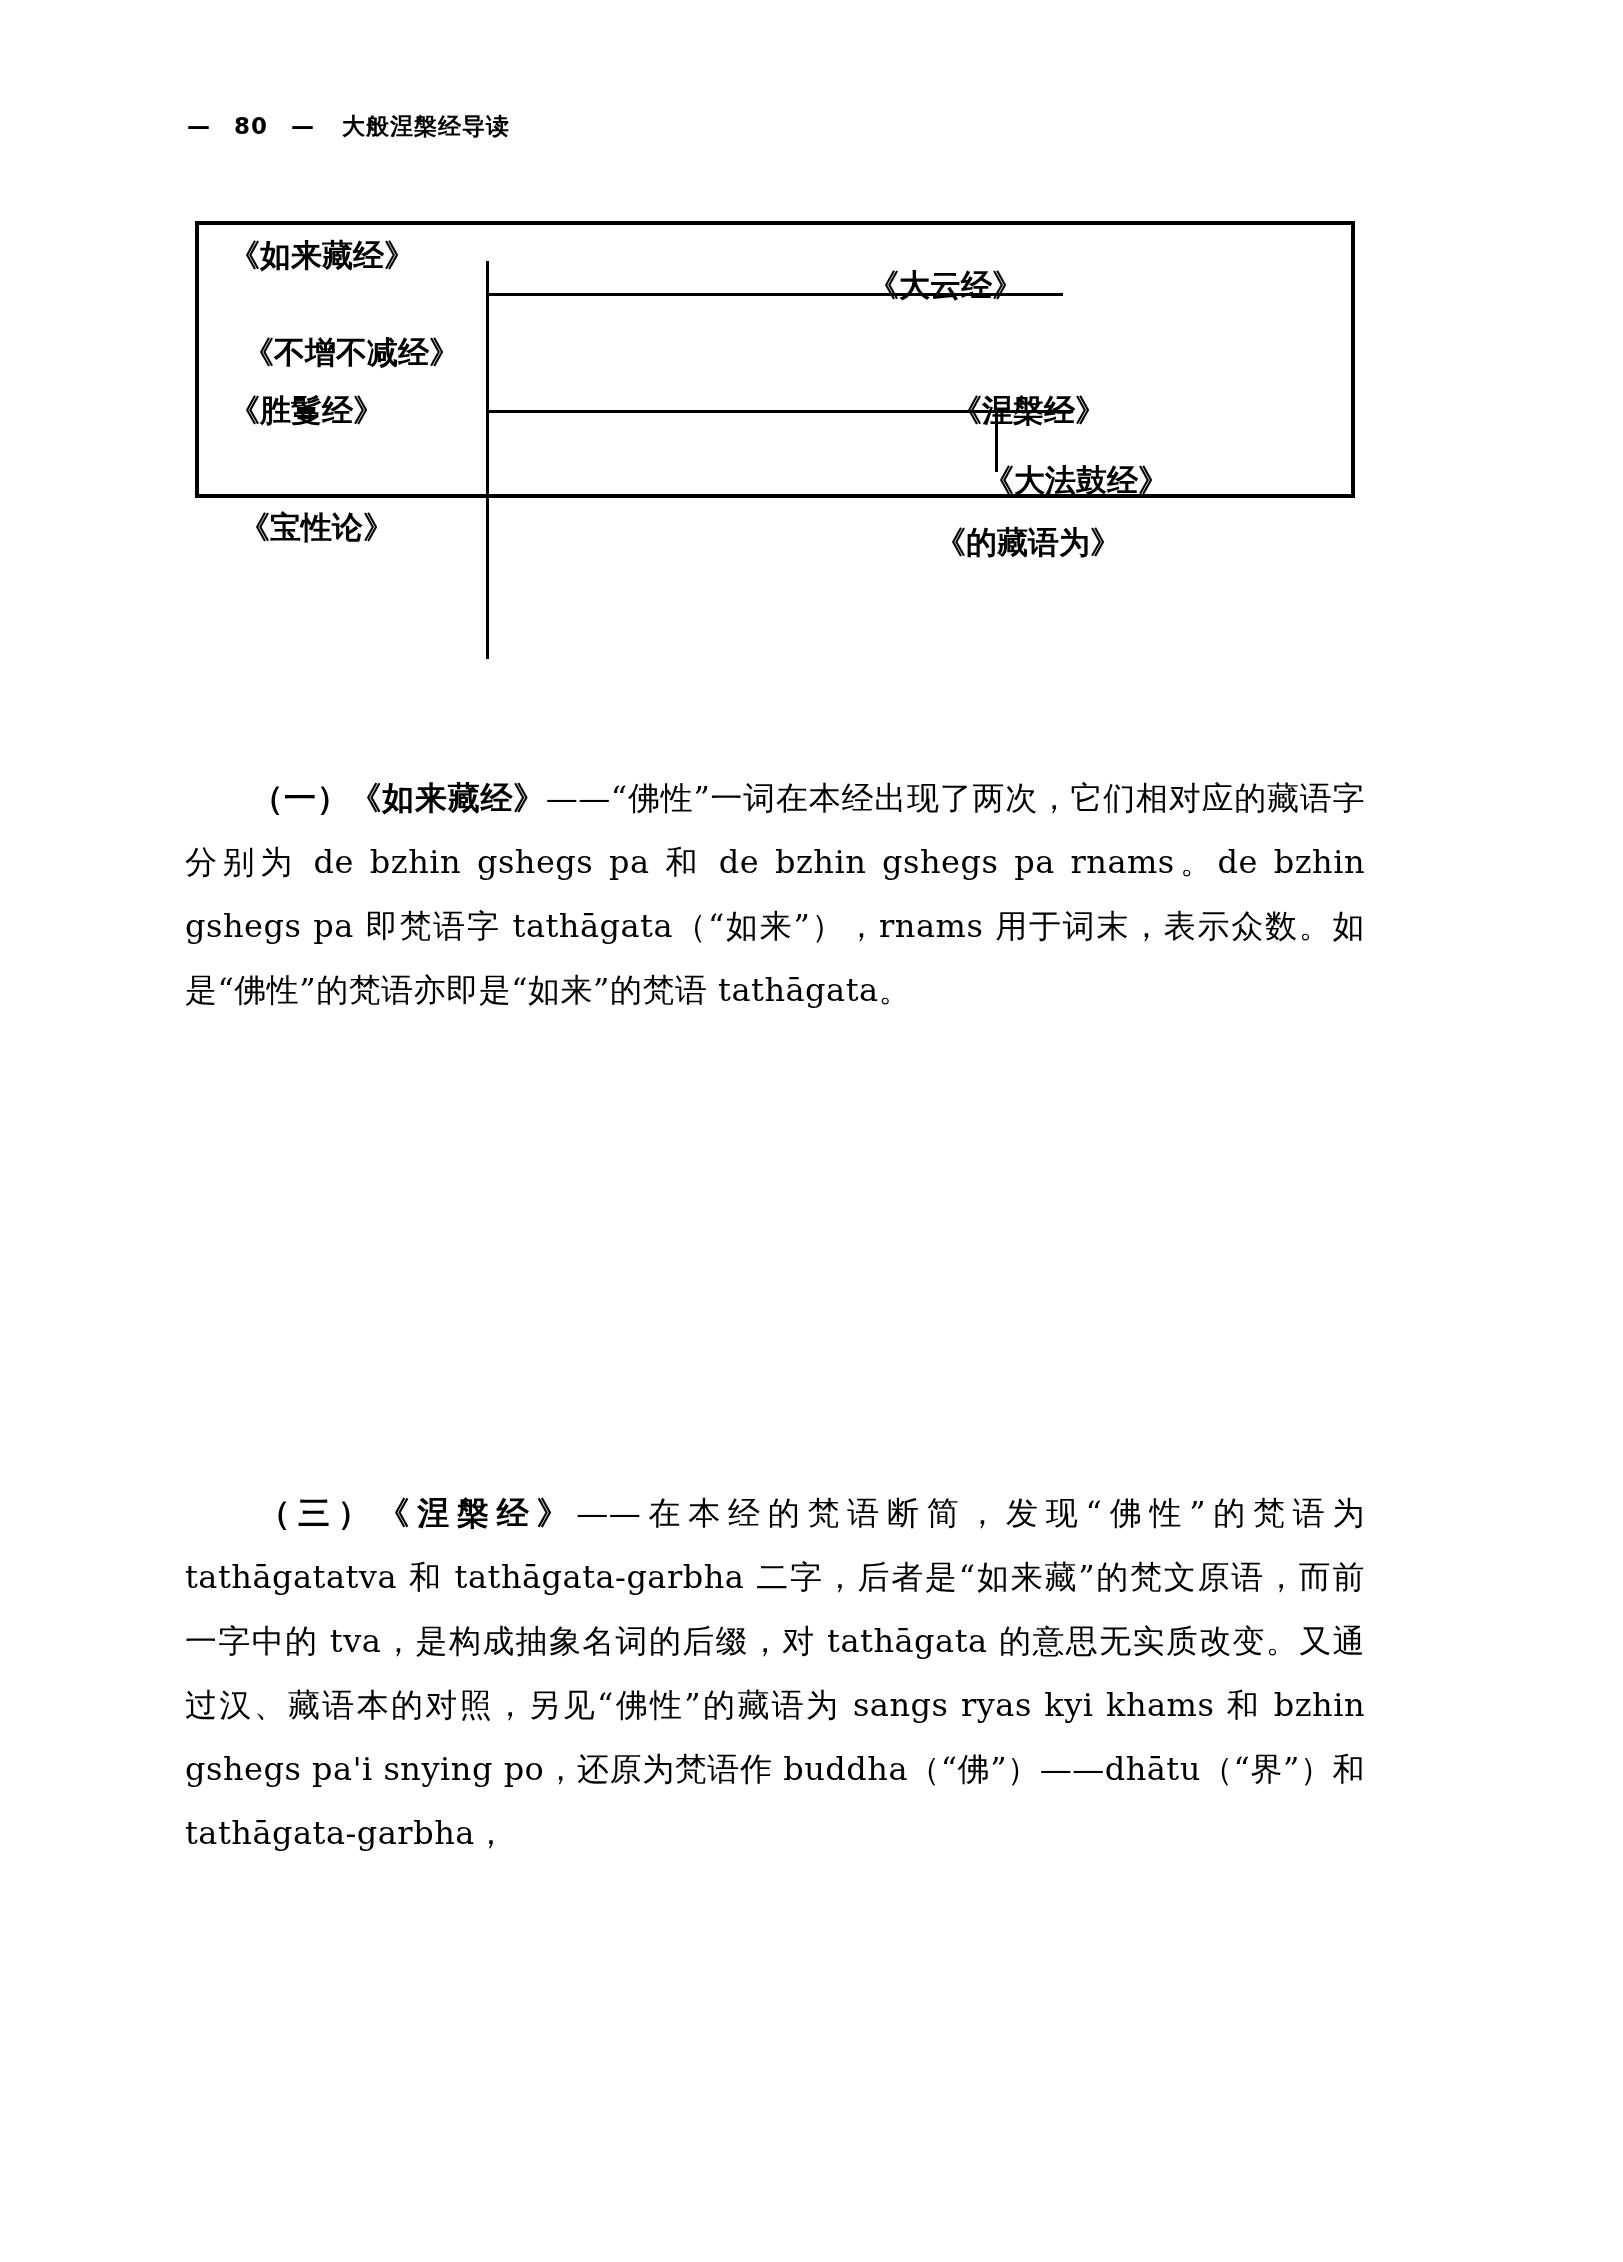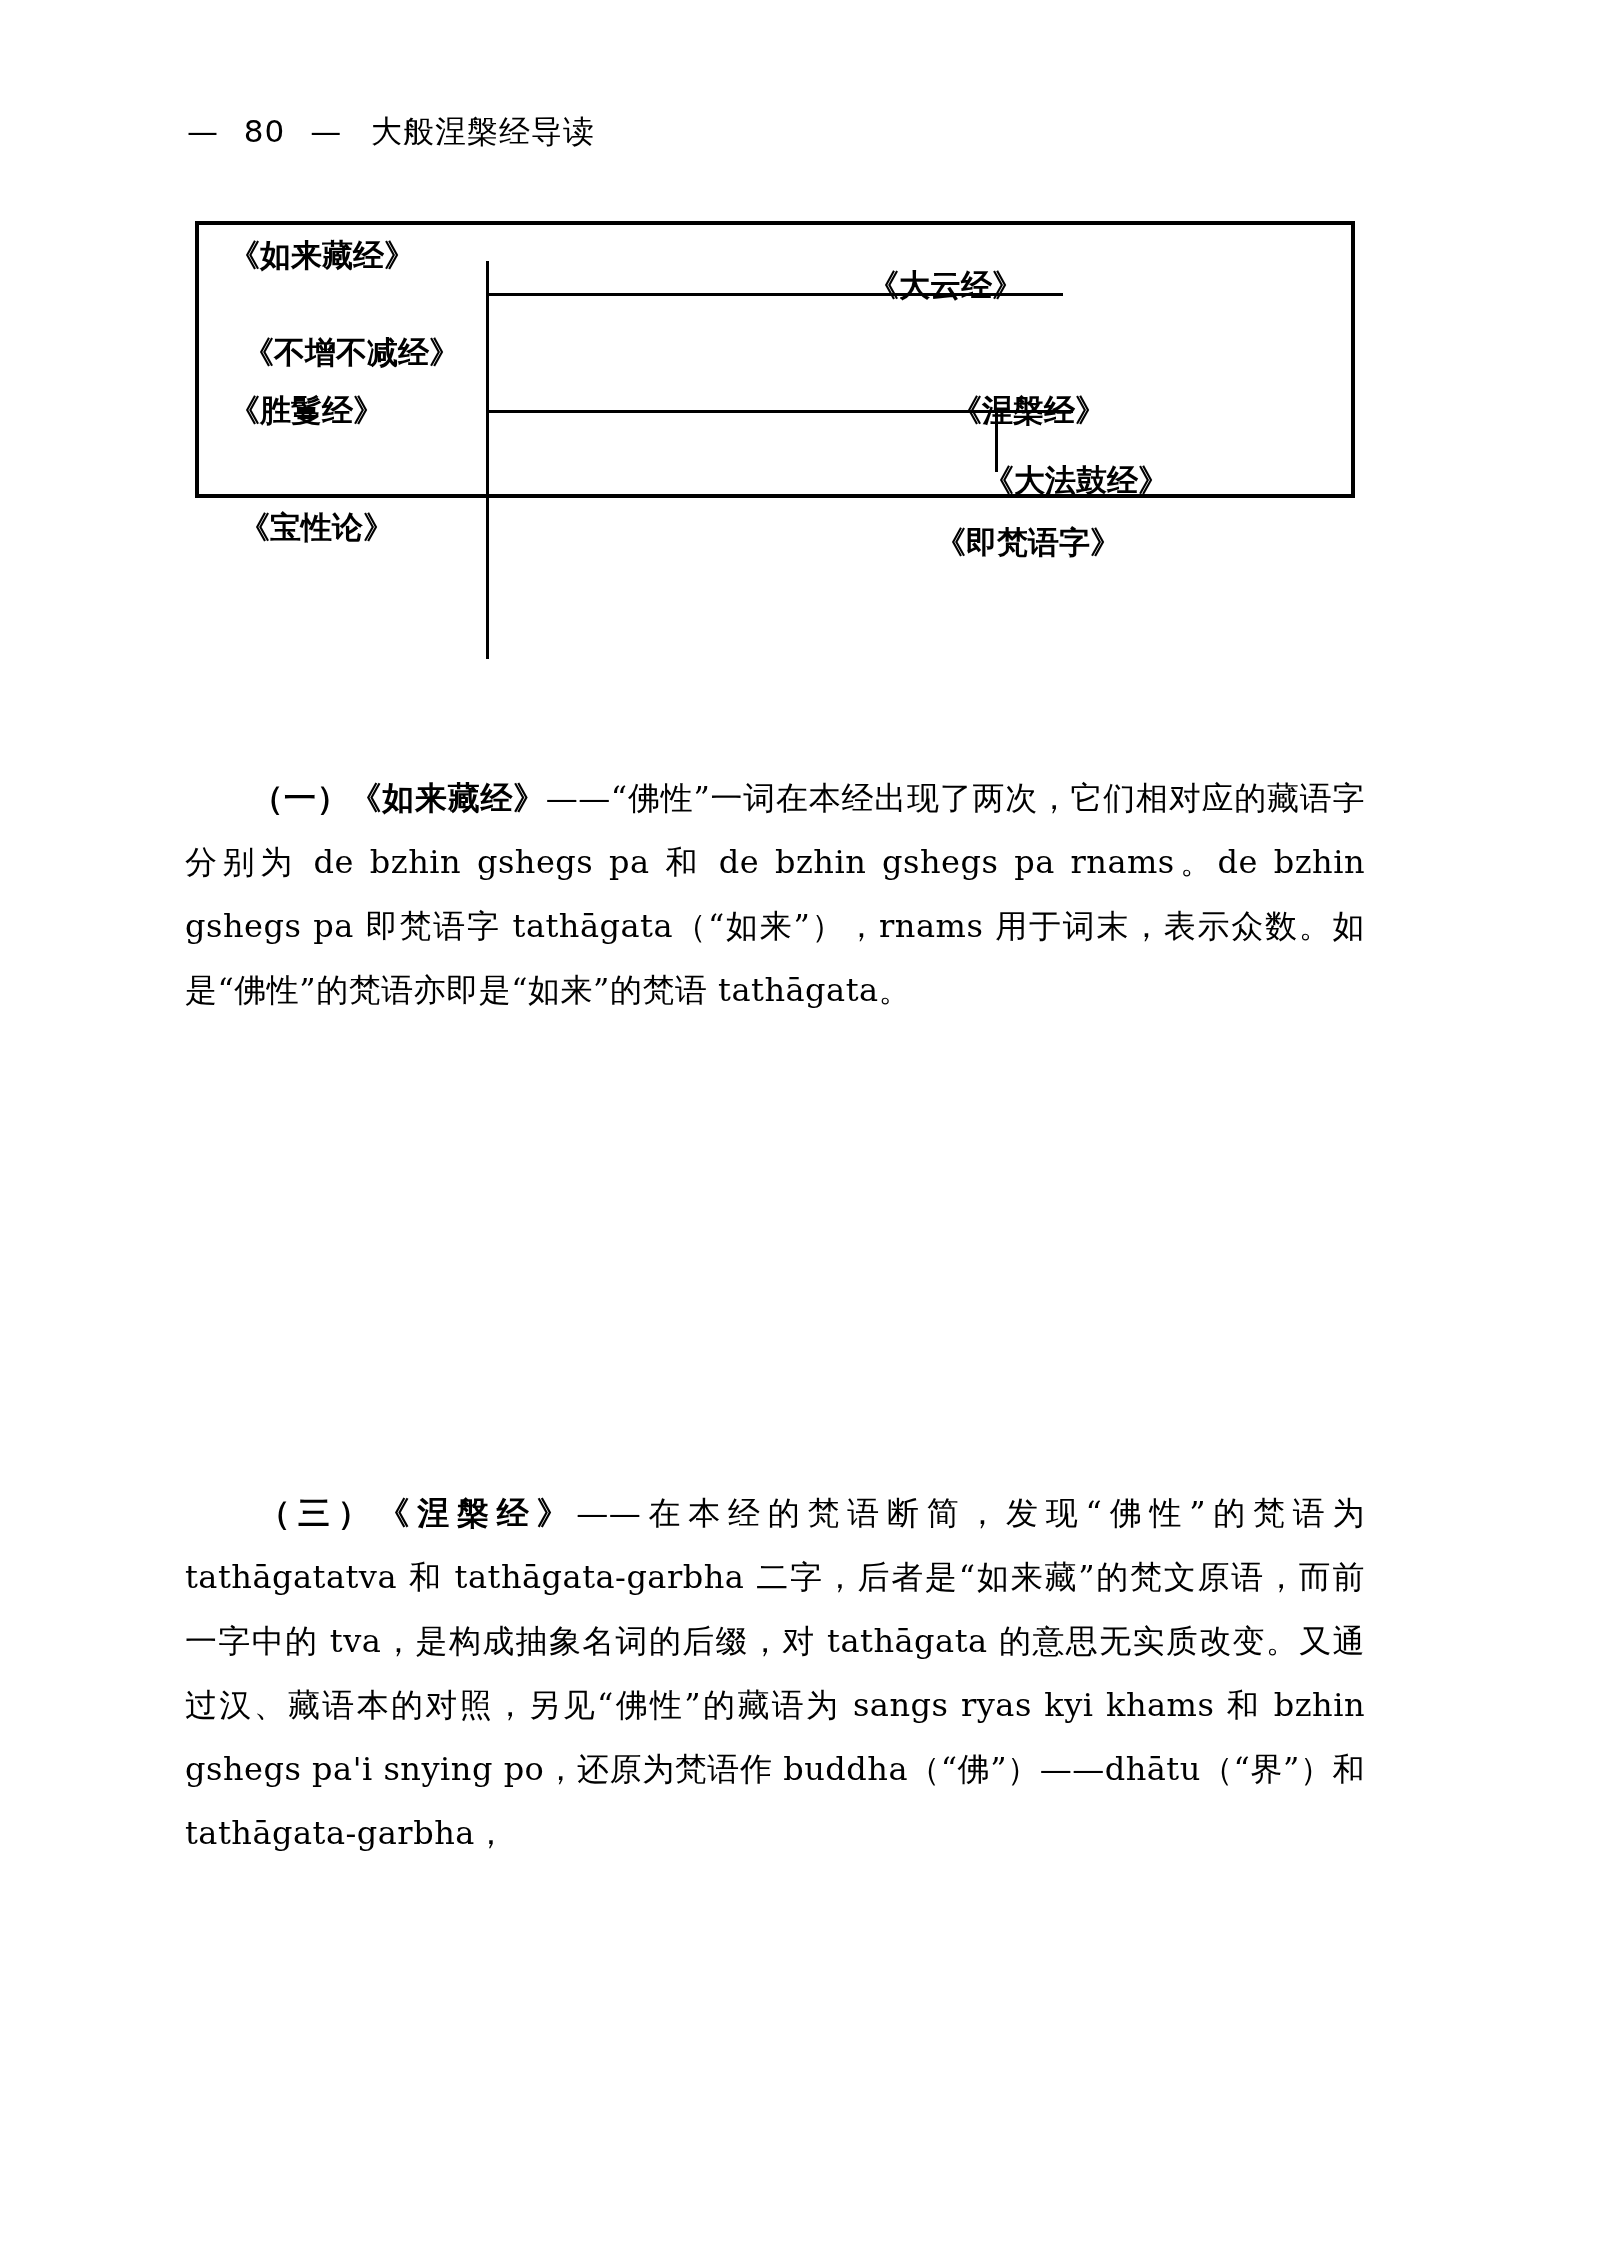--- a/index.html
+++ b/index.html
@@ -21,22 +21,22 @@
     width: 1624px;
     height: 2263px;
   }
 
   
   .header {
     position: absolute;
     left: 187px;
     top: 111px;
     font-family: "DejaVu Sans", sans-serif;
-    font-weight: normal;
-    font-size: 31px;
+    font-weight: bold;
+    font-size: 23px;
     letter-spacing: 1px;
     white-space: nowrap;
   }
   .header .pagenum {
     margin-right: 14px;
   }
 
   
   .diagram {
     position: absolute;
@@ -112,21 +112,21 @@
     <div class="node" style="left:0px; top:107px;margin-left:44px;">《不增不减经》</div>
 
     <div class="node" style="left:30px; top:165px;">《胜鬘经》</div>
 
     <div class="node" style="left:752px; top:165px;">《涅槃经》</div>
 
     <div class="node" style="left:736px; top:235px;margin-left:48px;">《大法鼓经》</div>
 
     <div class="node" style="left:40px; top:282px;">《宝性论》</div>
 
-    <div class="node" style="left:736px; top:297px;">《即梵语字》</div>
+    <div class="node" style="left:736px; top:297px;">《的藏语为》</div>
   </div>
 
   <div class="para" style="top:766px;">
     <span class="ind"></span><span class="cjk-b">（一）《如来藏经》</span><span>——“佛性”一词在本经出现了两次，它们相对应的藏语字分别为 de bzhin gshegs pa 和 de bzhin gshegs pa rnams。de bzhin gshegs pa 即梵语字 tathāgata（“如来”），rnams 用于词末，表示众数。如是“佛性”的梵语亦即是“如来”的梵语 tathāgata。</span>
   </div>
 
 
   <div class="para" style="top:1481px;">
     <span class="ind"></span><span class="cjk-b">（三）《涅槃经》</span><span>——在本经的梵语断简，发现“佛性”的梵语为 tathāgatatva 和 tathāgata-garbha 二字，后者是“如来藏”的梵文原语，而前一字中的 tva，是构成抽象名词的后缀，对 tathāgata 的意思无实质改变。又通过汉、藏语本的对照，另见“佛性”的藏语为 sangs ryas kyi khams 和 bzhin gshegs pa'i snying po，还原为梵语作 buddha（“佛”）——dhātu（“界”）和 tathāgata-garbha，</span>
   </div>

